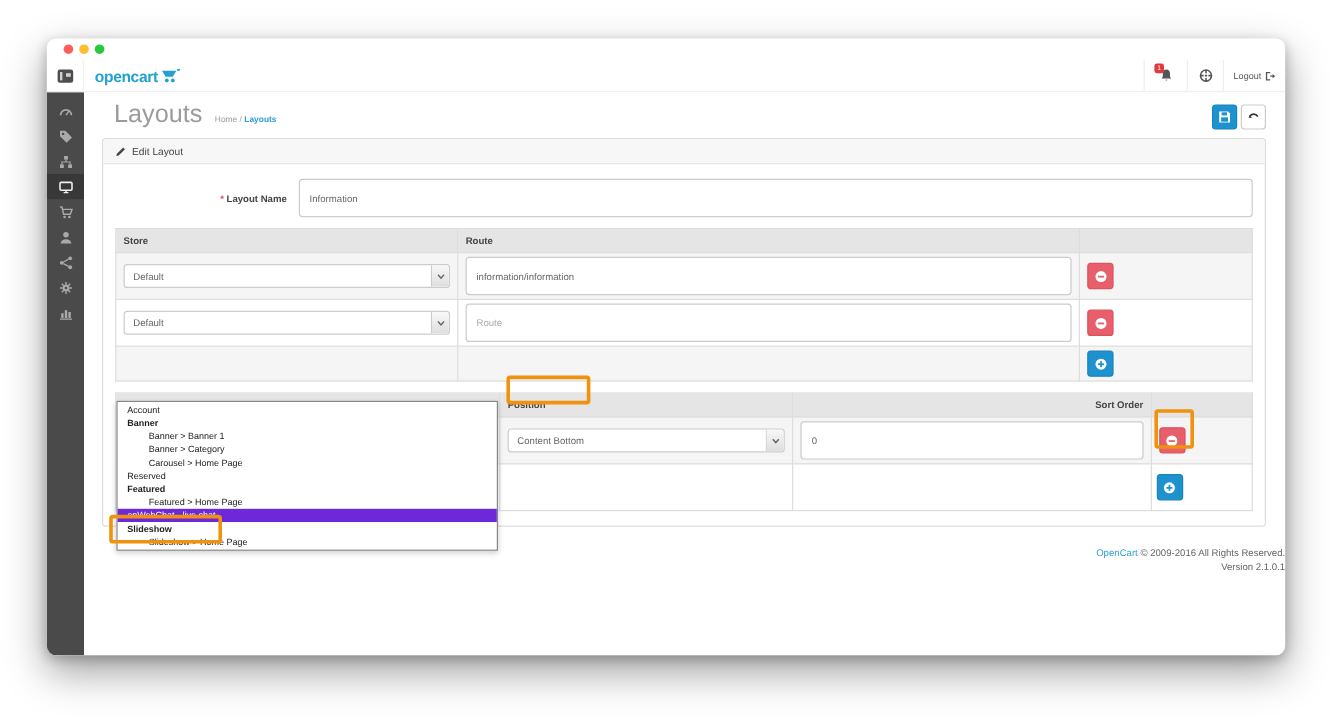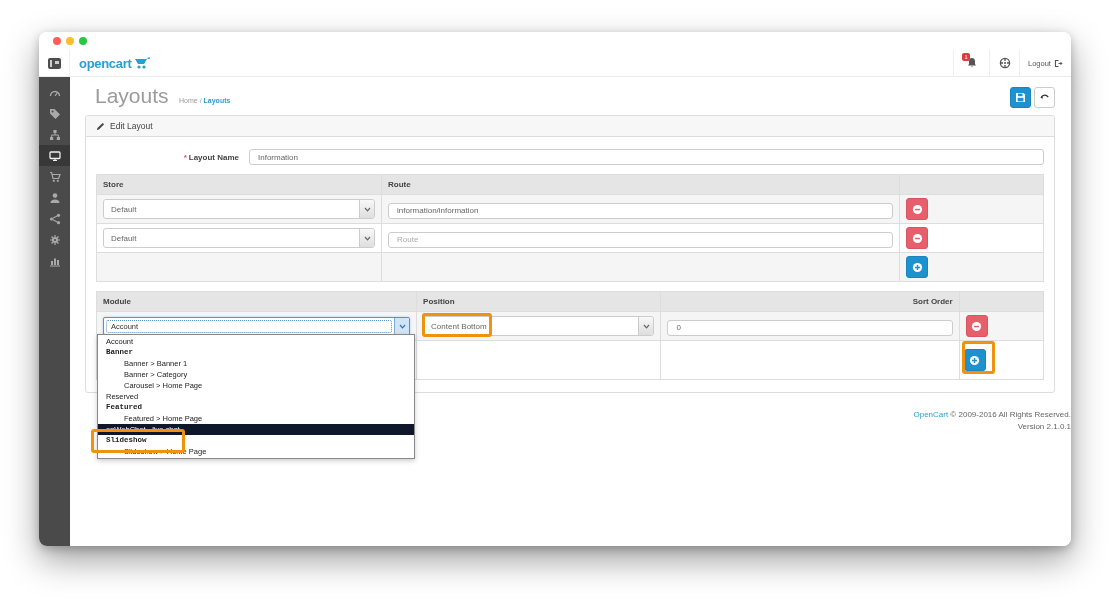--- a/index.html
+++ b/index.html
@@ -53,21 +53,21 @@
 
   
   .panel { margin:7px 16px 0 15px; border:1px solid #ddd; border-radius:3px; background:#fff; }
   .panel-head { background:#f7f7f7; border-bottom:1px solid #ddd; padding:5px 10px; font-size:8.5px; color:#444;
                 display:flex; align-items:center; gap:5px; border-radius:3px 3px 0 0; }
   .panel-body { padding:12px 10px; }
 
   .form-row { display:flex; align-items:center; margin-bottom:9px; }
   .form-label { width:153px; text-align:right; padding-right:10px; font-size:8px; font-weight:bold; color:#444; }
   .req { color:#d9534f; margin-right:2px; }
-  .txt-input { flex:1; height:16px; border:1px solid #ccc; border-radius:3px; padding:0 8px; font-size:8px; color:#666;
+  .txt-input { flex:1; height:32px; border:1px solid #ccc; border-radius:3px; padding:0 8px; font-size:8px; color:#666;
                font-family:inherit; outline:none; }
   .txt-input::placeholder { color:#aaa; }
 
   table.grid { width:100%; border-collapse:collapse; border:1px solid #ddd; margin-bottom:9px; }
   table.grid th { border:1px solid #ddd; font-size:8px; font-weight:bold; color:#444; text-align:left; padding:5px 6px; background:#e5e5e5; }
   table.grid th.right { text-align:right; }
   table.grid td { border:1px solid #ddd; padding:3px 6px; height:28px; vertical-align:middle;margin-left:21px; }
   tr.shade td { background:#f5f5f5; }
 
   .fselect { height:20px; background:#fff; border:1px solid #ccc; border-radius:3px; display:flex; align-items:center; overflow:visible; }
@@ -88,23 +88,23 @@
   .addrow-cell { padding:8px 0 8px 4px !important; }
 
   
   .footer { text-align:right; margin-top:16px; font-size:8px; color:#666; line-height:12px; }
   .footer a { color:#2aa0d4; text-decoration:none; }
 
   
   .dropdown { position:absolute; left:97px; top:334px; width:318px; background:#fff; border:1px solid #888;
               box-shadow:0 2px 5px rgba(0,0,0,.2); z-index:40; padding:1px 0; }
   .dd-item { height:11px; line-height:11px; font-size:7.5px; color:#222; padding-left:8px; white-space:nowrap; }
-  .dd-item.bold { font-weight:bold;font-family:Liberation Mono, monospace; }
+  .dd-item.bold { font-weight:bold; }
   .dd-item.indent { padding-left:26px; }
-  .dd-item.selected { background:#0f172a; color:#fff; }
+  .dd-item.selected { background:#6d28d9; color:#fff; }
 
   
   .annot { position:absolute; border:3px solid #f0920d; border-radius:3px; z-index:60; pointer-events:none; background:transparent; }
   .annot-1 { left:422px; top:313px; width:70px; height:24px; }
   .annot-2 { left:91px;  top:429px; width:94px; height:24px; }
   .annot-3 { left:962px; top:341px; width:33px; height:33px; }
 </style>
 </head>
 <body>
 

